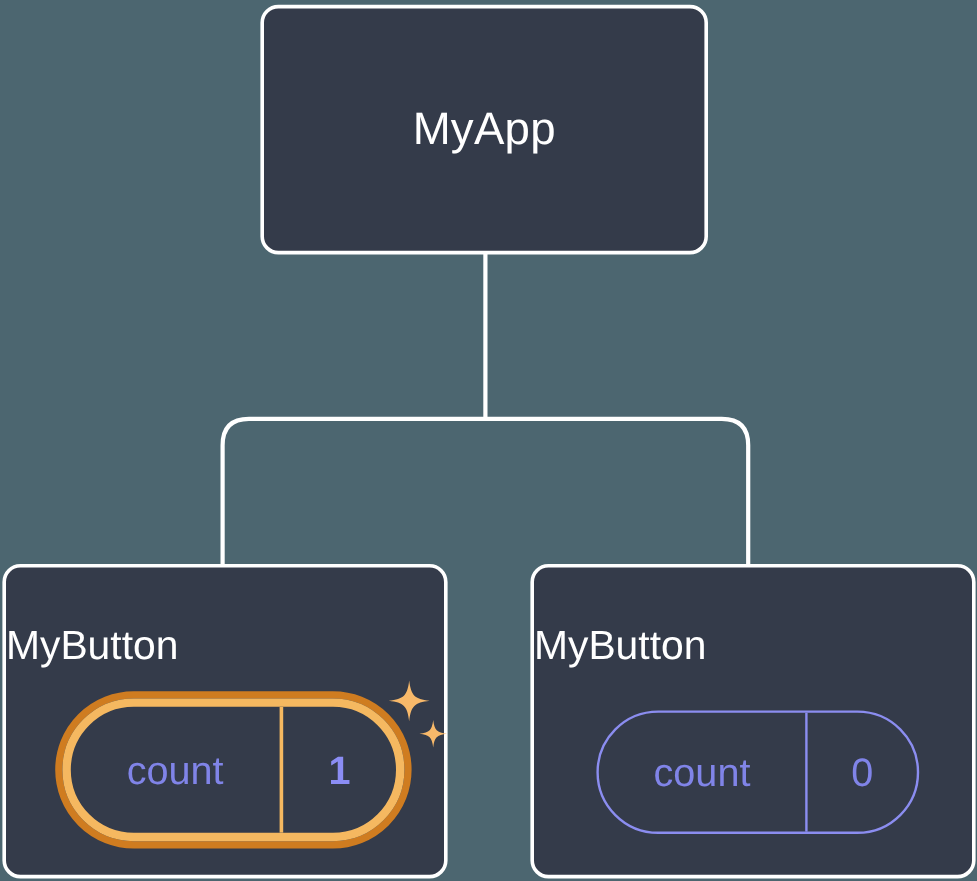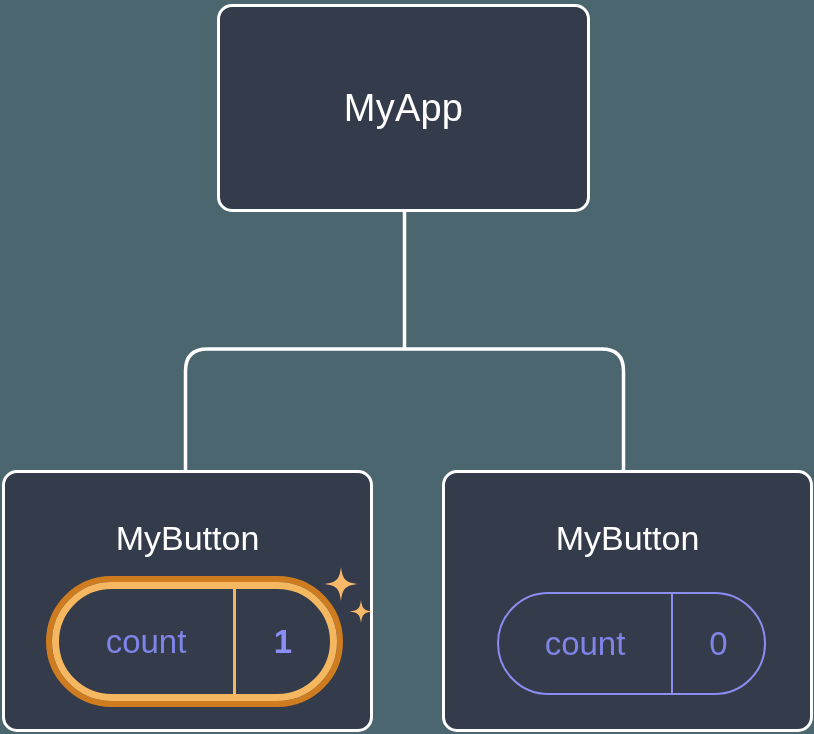--- a/index.html
+++ b/index.html
@@ -65,21 +65,21 @@
     height: 262px;
   }
   #node-mybutton-left  { left: 2px; }
   #node-mybutton-right { left: 442px; }
 
   .card-title {
     position: absolute;
     left: 0;
     right: 0;
     top: 48px;
-    text-align: center;
+    text-align: left;
     color: #ffffff;
     font-size: 34px;
     font-weight: 400;
     line-height: 1;
   }
 
   
   .pill {
     position: absolute;
     box-sizing: border-box;

